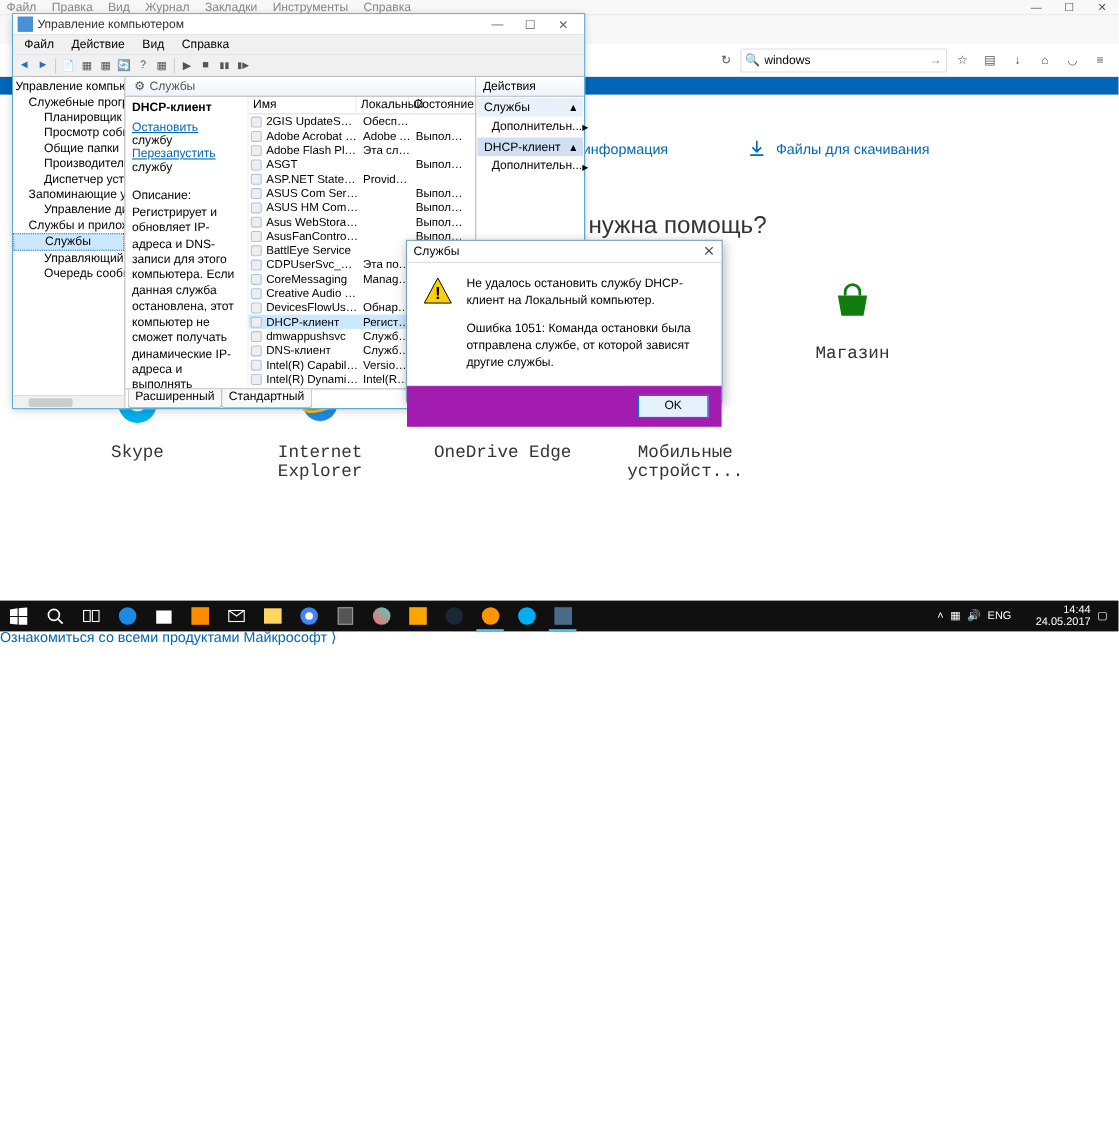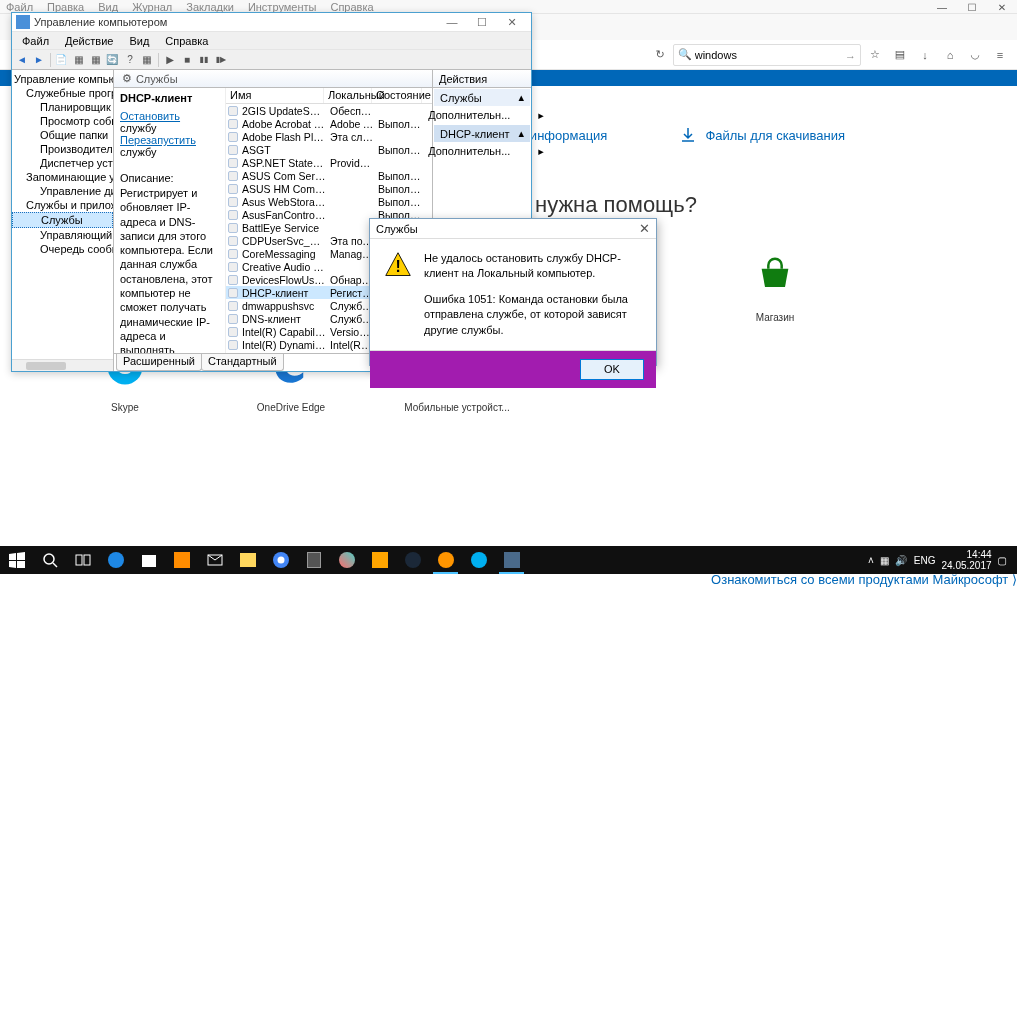--- a/index.html
+++ b/index.html
@@ -17,22 +17,22 @@
 .ff-winctrl > div { width: 30px; height: 14px; display: flex; align-items: center; justify-content: center; font-size: 10px; color: #555; cursor: pointer; }
 
 .ff-bluebar { height: 16px; background: #0067b8; }
 .ff-content { position: relative; }
 .ff-tabs { display: flex; gap: 70px; position: absolute; left: 430px; top: 38px; font-size: 13px; color: #0067b8; }
 .ff-tabs > div { display: flex; align-items: center; gap: 6px; cursor: pointer; }
 .ff-head { position: absolute; left: 535px; top: 106px; font-size: 22px; color: #333; }
 .tiles { position: absolute; left: 50px; top: 258px; display: grid; grid-template-columns: repeat(6, 160px); gap: 6px; }
 .tile { display: flex; flex-direction: column; align-items: center; cursor: pointer; width: 150px; }
 .tile-icon { width: 46px; height: 46px; display: flex; align-items: center; justify-content: center; margin-bottom: 12px; }
-.tile-label { font-size: 10px; color: #333; text-align: center; }
-.ff-footer { position: absolute; left: 0; right: 0; top: 486px; text-align: right; font-size: 13px; color: #0067b8; }
+.tile-label { font-size: 16px; color: #333; text-align: center; font-family: Liberation Mono, monospace; }
+.ff-footer { position: absolute; left: 0; right: 0; top: 486px; text-align: left; font-size: 13px; color: #0067b8; }
 
 
 .mmc { position: absolute; left: 11px; top: 12px; width: 521px; height: 360px; background: #fff; border: 1px solid #4ba0d0; box-shadow: 0 2px 8px rgba(0,0,0,0.2); }
 .mmc-title { height: 18px; background: #fff; display: flex; align-items: center; padding: 0 4px; font-size: 11px; color: #333; }
 .mmc-title .spacer { flex: 1; }
 .mmc-title .winbtn { width: 30px; text-align: center; color: #666; cursor: pointer; font-size: 11px; }
 .mmc-menu { height: 18px; display: flex; gap: 4px; padding-left: 4px; align-items: center; font-size: 11px; background: #f0f0f0; border-top: 1px solid #e5e5e5; }
 .mmc-menu span { padding: 2px 6px; cursor: pointer; }
 .mmc-toolbar { height: 20px; background: #f0f0f0; border-top: 1px solid #e5e5e5; display: flex; align-items: center; gap: 1px; padding-left: 2px; }
 .tbico { width: 16px; height: 16px; display: flex; align-items: center; justify-content: center; cursor: pointer; font-size: 10px; color: #555; }
@@ -64,38 +64,38 @@
 .list-row.sel { background: #cce8ff; }
 .list-row > div { padding: 0 2px; overflow: hidden; text-overflow: ellipsis; }
 .gico { width: 10px; height: 10px; background: #eee; border: 1px solid #b0c4de; border-radius: 2px; margin-right: 2px; flex-shrink: 0; }
 .mid-tabs { height: 18px; border-top: 1px solid #bbb; display: flex; font-size: 11px; padding-left: 2px; }
 .mid-tabs > div { padding: 1px 6px; border: 1px solid #bbb; border-top: none; background: #f8f8f8; cursor: pointer; border-bottom-left-radius: 3px; border-bottom-right-radius: 3px; margin-right: -1px; }
 
 .mmc-actions { width: 98px; font-size: 11px; }
 .act-head { height: 18px; background: linear-gradient(#fff,#eef3fa); border-bottom: 1px solid #bbb; padding-left: 6px; display: flex; align-items: center; }
 .act-row { padding: 2px 6px; background: #e8f0fa; margin: 1px; cursor: pointer; display: flex; justify-content: space-between; align-items: center; }
 .act-row.dark { background: #d0e0f2; }
-.act-sub { padding: 2px 6px 2px 14px; display: flex; justify-content: center; cursor: pointer; gap: 28px; }
+.act-sub { padding: 2px 6px 2px 14px; display: flex; justify-content: flex-start; cursor: pointer; }
 
 
 .errdlg { position: absolute; left: 369px; top: 218px; width: 288px; height: 148px; background: #fff; border: 1px solid #7aa0c0; box-shadow: 1px 3px 10px rgba(0,0,0,0.3); }
 .errdlg .et { height: 20px; border-bottom: 1px solid #ddd; display: flex; align-items: center; padding: 0 6px; font-size: 11px; }
 .errdlg .et .cls { margin-left: auto; cursor: pointer; font-size: 13px; color: #555; }
 .errdlg .eb { padding: 12px 14px; display: flex; gap: 12px; font-size: 11px; line-height: 1.4; }
 .errdlg .yicon { width: 28px; height: 28px; flex-shrink: 0; }
 .errdlg .ef { height: 38px; background: #a21caf; border-top: 1px solid #ddd; display: flex; justify-content: flex-end; align-items: center; padding-right: 12px; }
 .errdlg button { width: 64px; height: 21px; font-size: 11px; border: 1px solid #0078d7; background: #e5f1fb; cursor: pointer; }
 
 
 .taskbar { position: absolute; left: 0; top: 546px; width: 1017px; height: 28px; background: #101010; display: flex; align-items: center; }
 .tb-left { display: flex; height: 100%; }
 .tb-item { width: 33px; height: 100%; display: flex; align-items: center; justify-content: center; cursor: pointer; position: relative; }
 .tb-item.active::after { content: ''; position: absolute; bottom: 0; left: 4px; right: 4px; height: 2px; background: #4cc2ff; }
 .tb-right { margin-left: auto; display: flex; align-items: center; gap: 6px; color: #fff; font-size: 10px; padding-right: 10px; }
-.clock { text-align: right; line-height: 1.1; }
+.clock { text-align: right; line-height: 1.1; margin-left: 16px; }
 
 svg { display: block; }
 </style>
 </head>
 <body>
 
 <div class="firefox-bg">
   <div class="ff-winctrl">
     <div>—</div>
     <div>☐</div>
@@ -162,20 +162,29 @@
 
     <div class="tiles">
       <div class="tile">
         <div class="tile-icon">
             <svg viewBox="0 0 48 48" width="42" height="42">
               <circle cx="24" cy="24" r="20" fill="#00aff0"></circle>
               <text x="24" y="32" font-size="24" text-anchor="middle" fill="#fff" font-weight="bold">S</text>
             </svg>
           </div>
         <div class="tile-label">Skype</div>
+      </div>
+      <div class="tile">
+        <div class="tile-icon">
+            <svg viewBox="0 0 48 48" width="42" height="42">
+              <circle cx="24" cy="24" r="18" fill="#1e88e5"></circle>
+              <ellipse cx="24" cy="24" rx="18" ry="7" fill="none" stroke="#ffc107" stroke-width="3" transform="rotate(-15 24 24)"></ellipse>
+            </svg>
+          </div>
+        <div class="tile-label">Internet Explorer</div>
       </div>
       <div class="tile">
         <div class="tile-icon">
             <svg viewBox="0 0 48 48" width="42" height="42">
               <path fill="#1976d2" d="M6 24c0-10 8-18 18-18s18 8 18 18H18c0 6 4 10 10 10 4 0 8-2 10-4v6c-3 3-8 6-14 6-12 0-18-8-18-18z"></path>
             </svg>
           </div>
         <div class="tile-label">OneDrive Edge</div>
       </div>
       <div class="tile">

